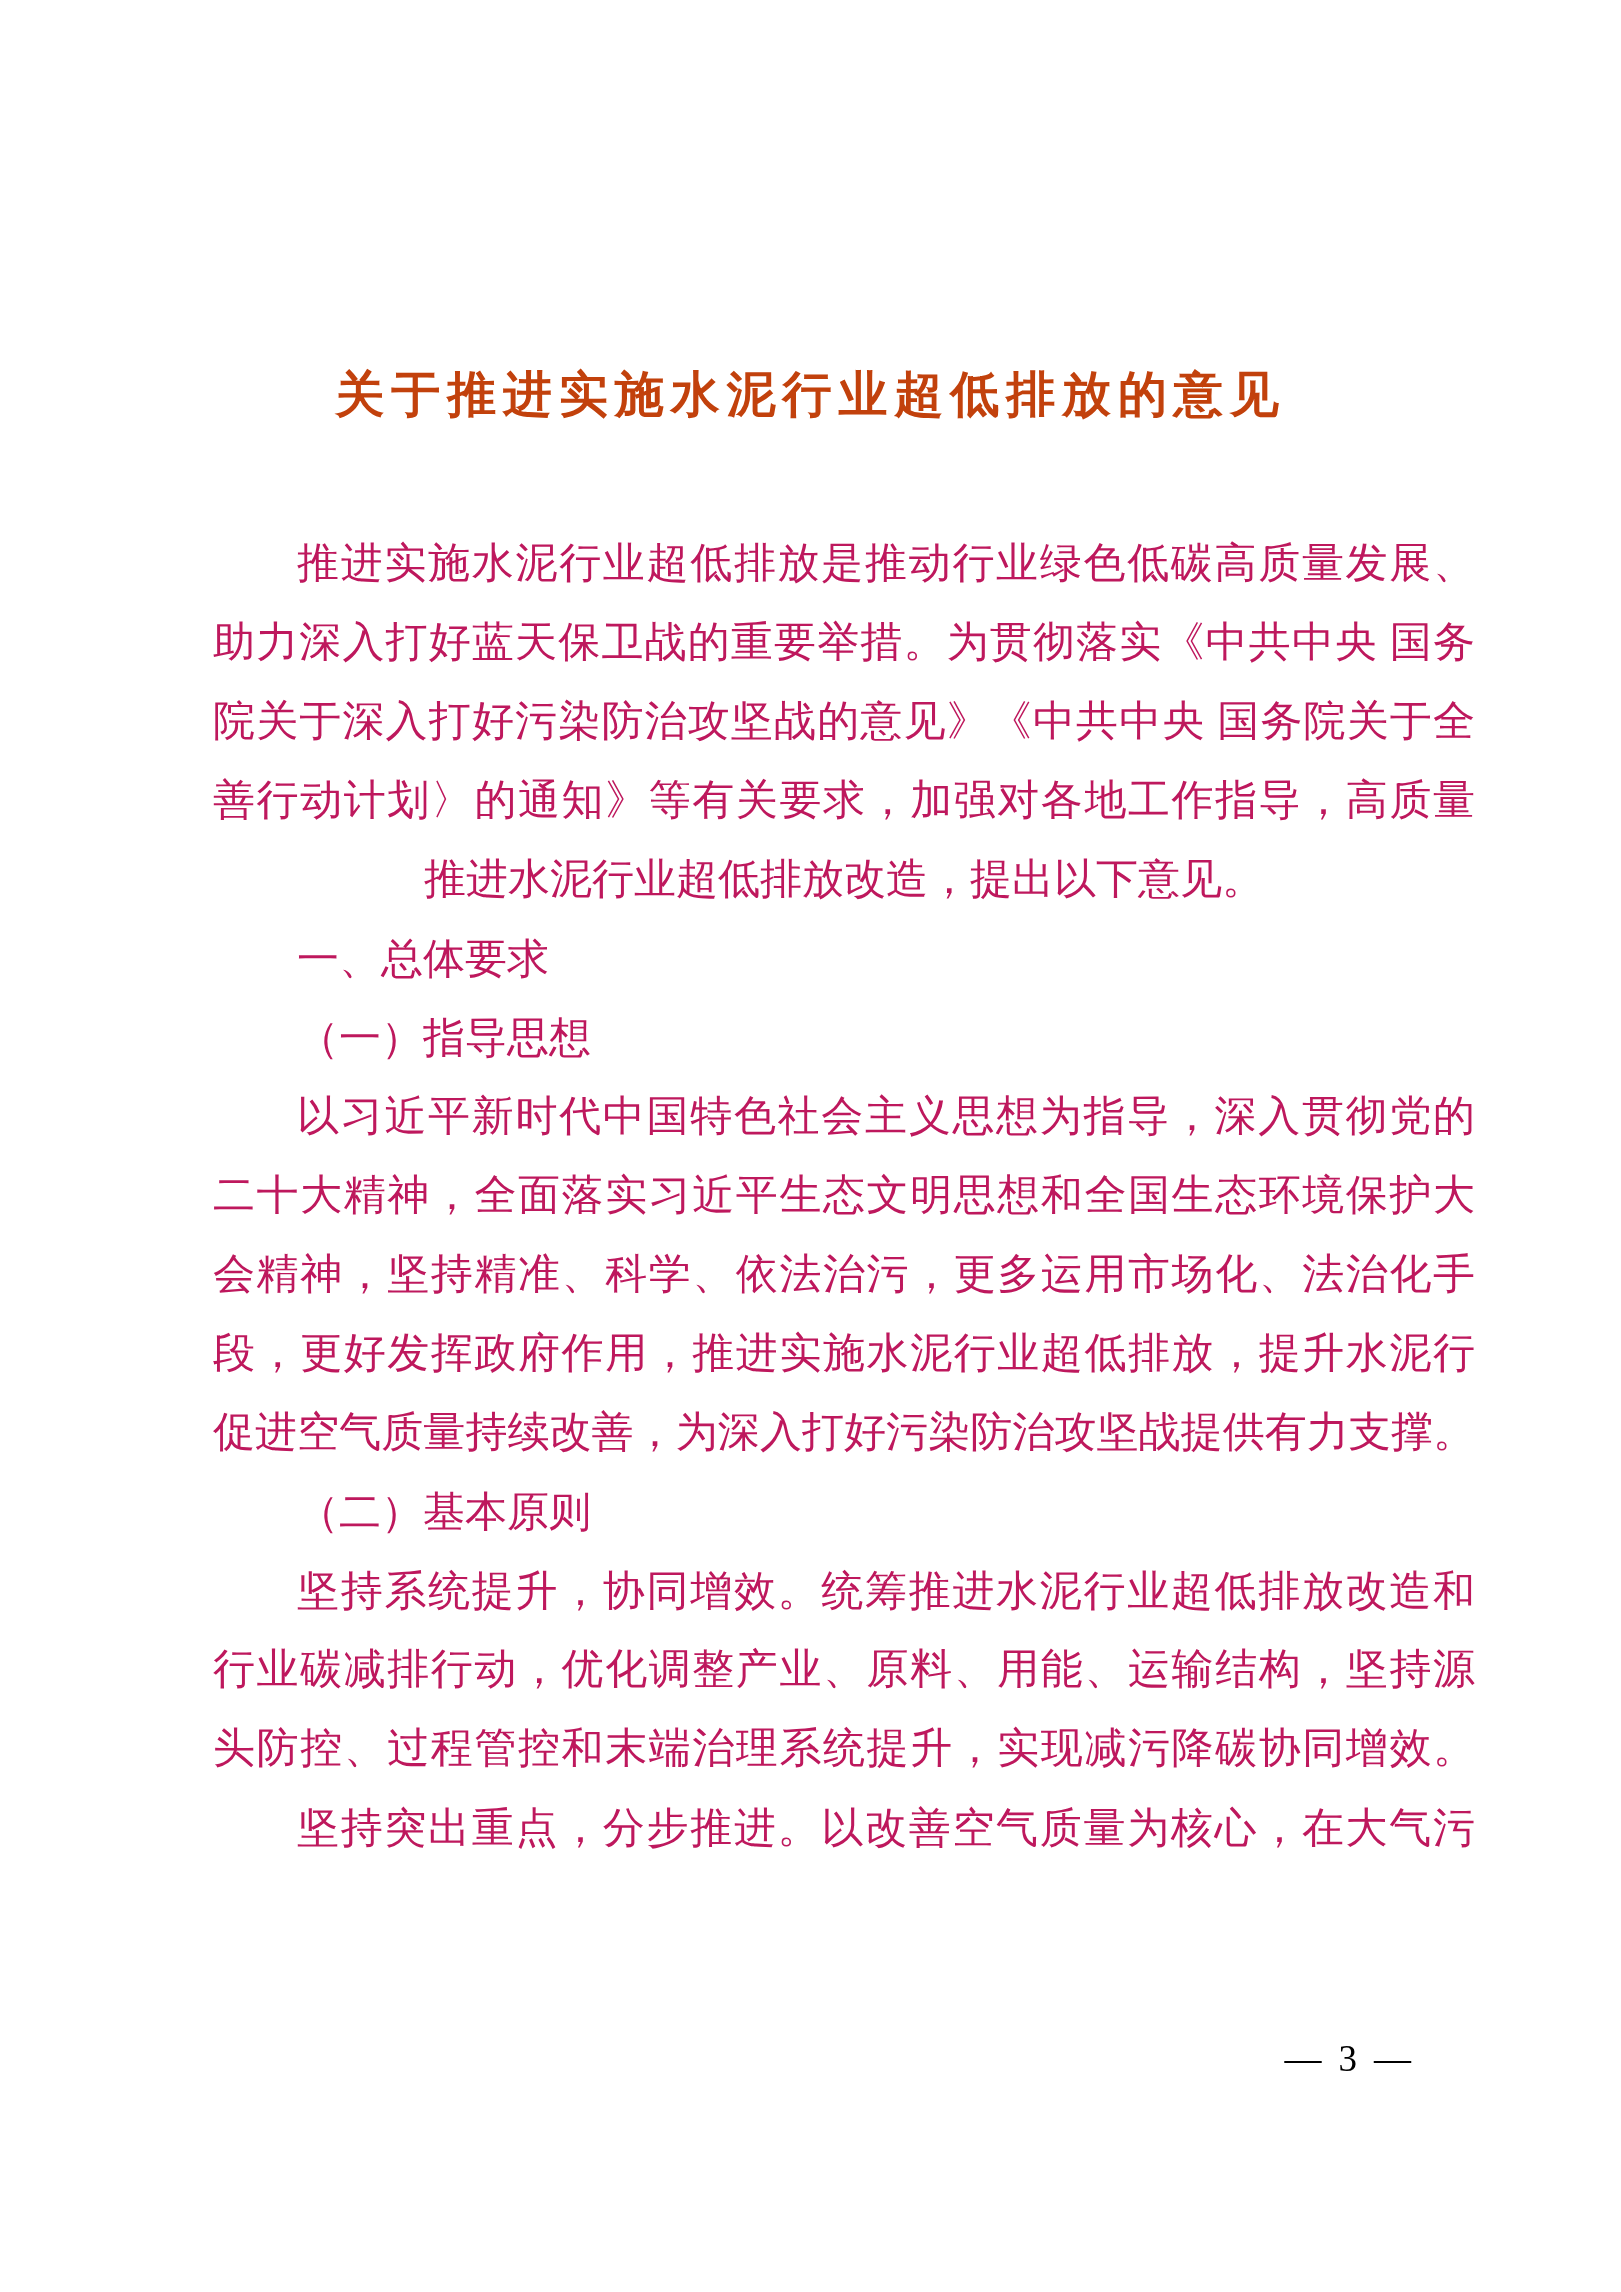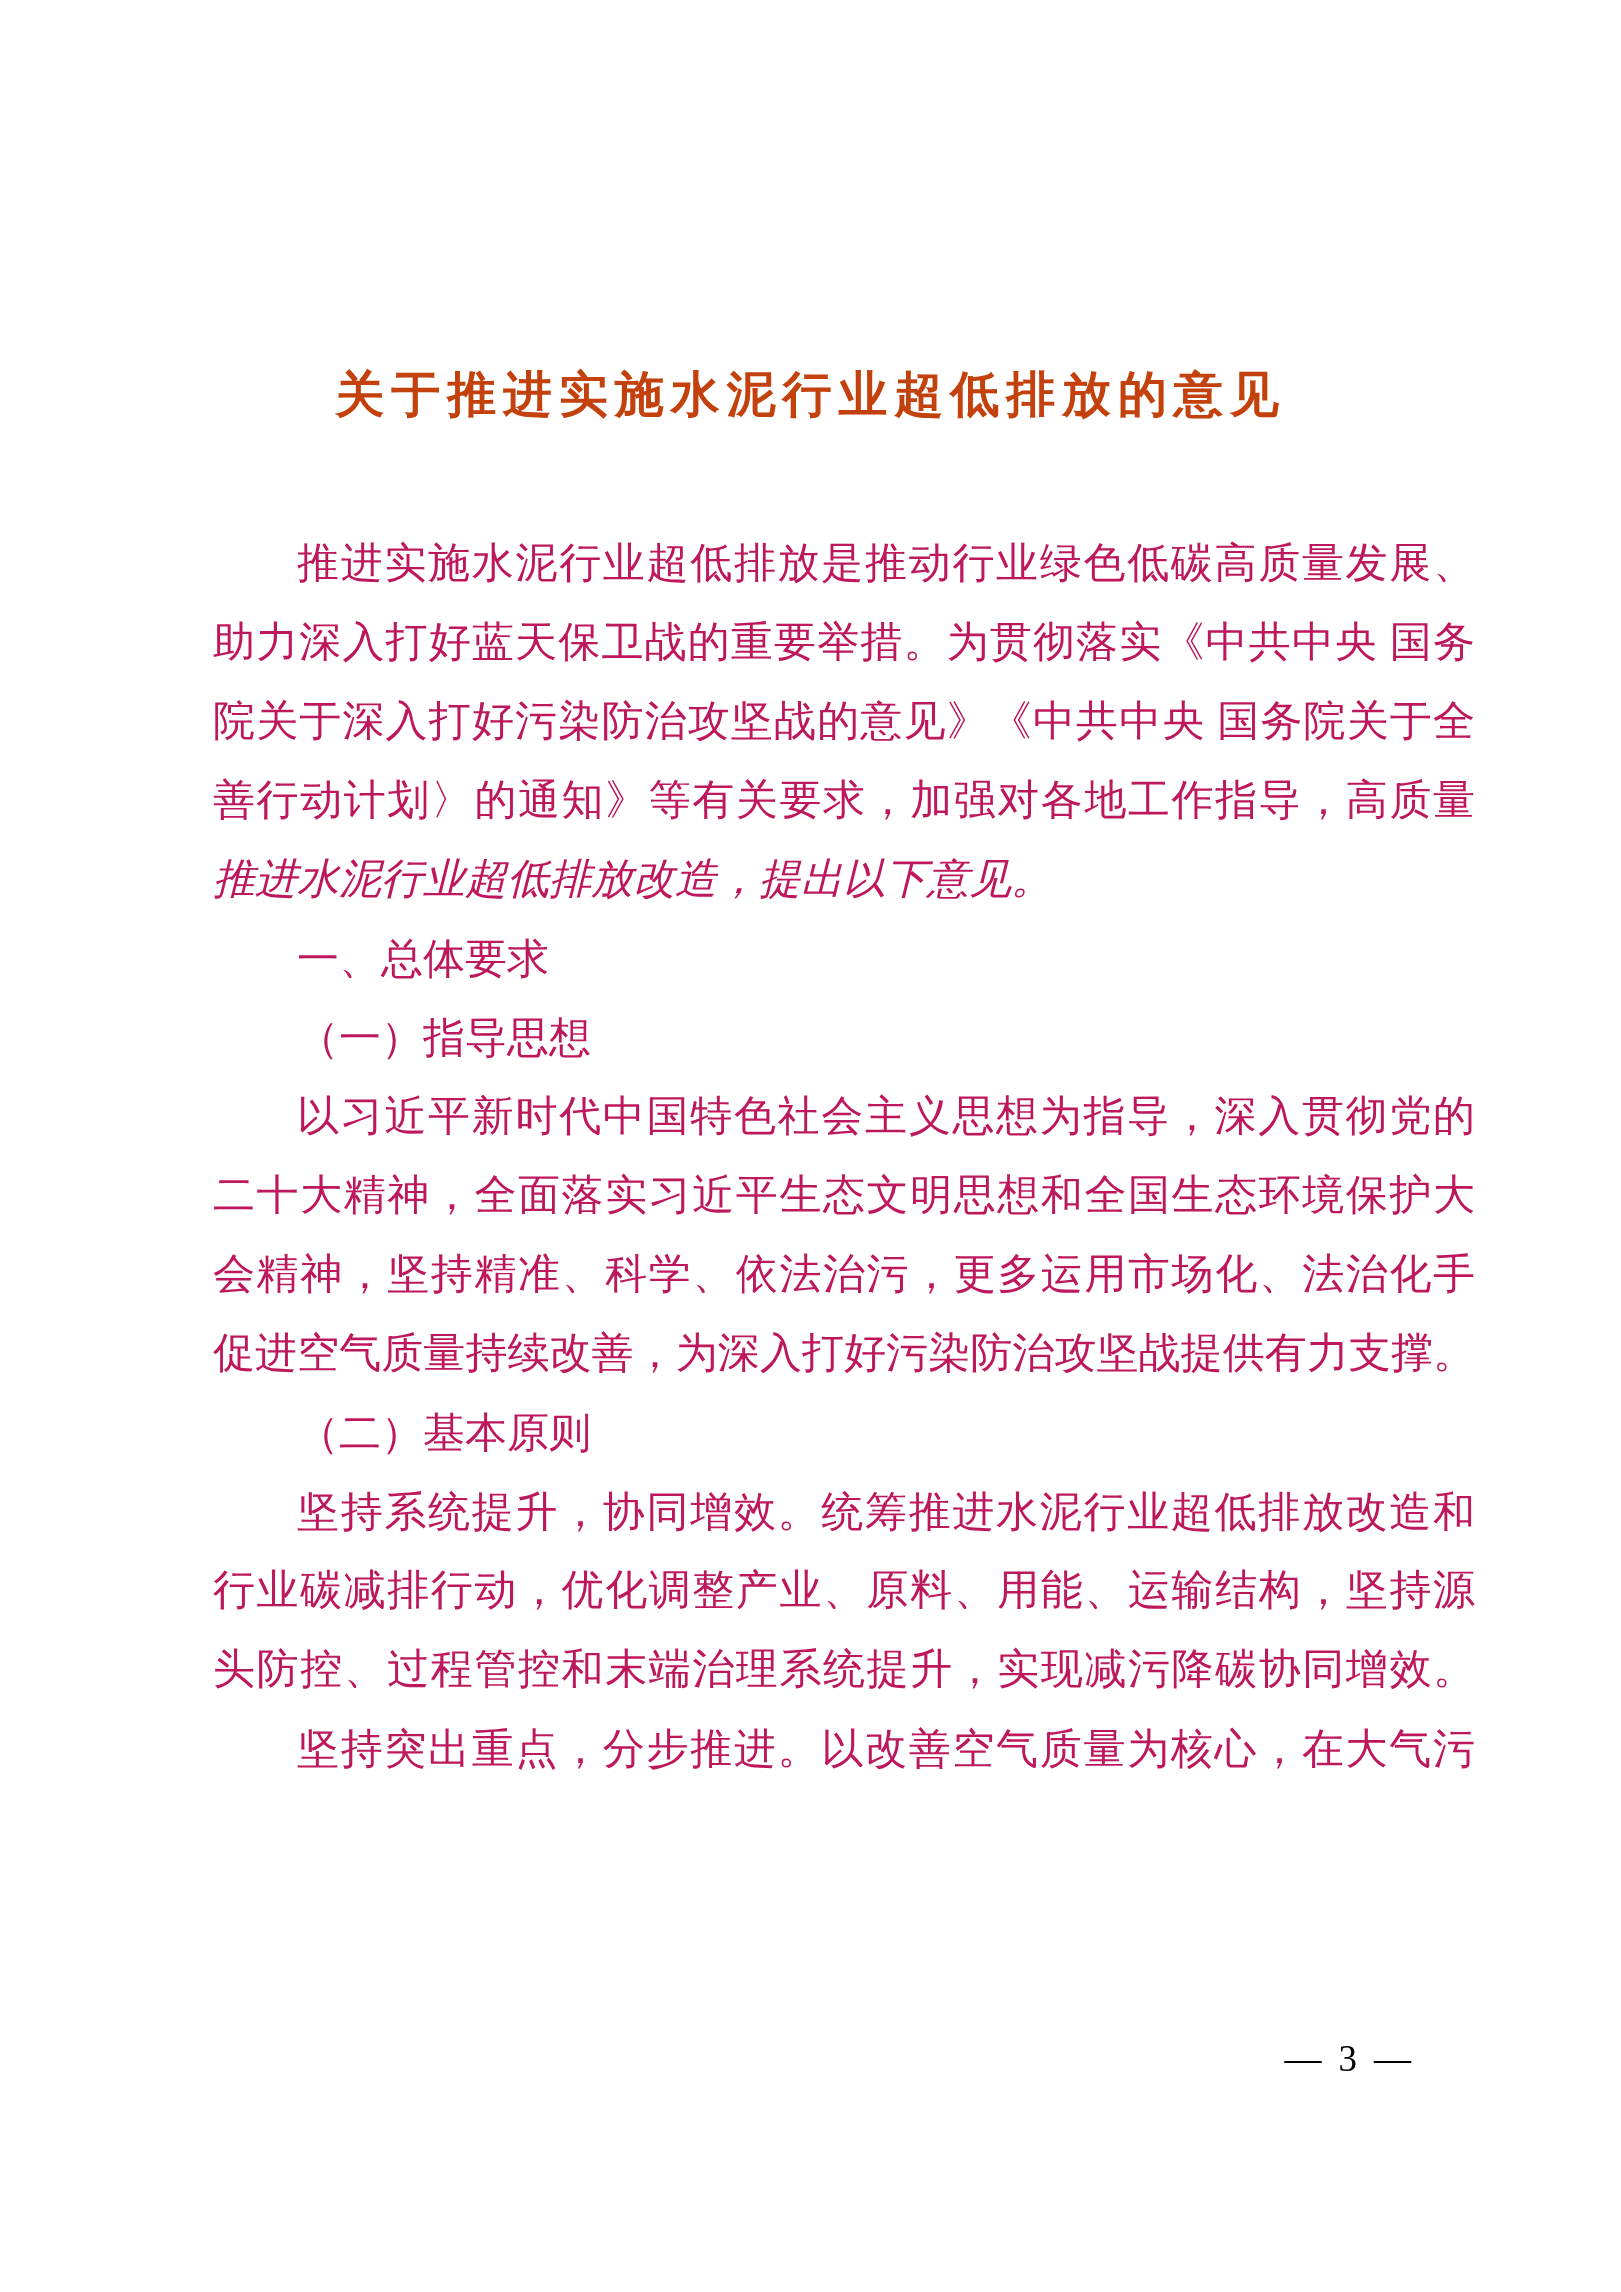--- a/index.html
+++ b/index.html
@@ -39,23 +39,22 @@
     font-family: "Liberation Serif", serif;
     font-size: 42px;
     line-height: 79px;
     height: 79px;
     color: #be185d;
     text-align: justify;
     text-align-last: justify;
     overflow: hidden;
   }
   .line.noj {
-    text-align: left;
+    text-align: center;
     text-align-last: auto;
-    font-style: italic;
   }
   .line.ind {
     text-indent: 2em;
   }
   .line.hd {
     font-family: "Liberation Sans", sans-serif;
     font-weight: normal;
     text-align: left;
     text-align-last: auto;
   }
@@ -86,20 +85,21 @@
     <div class="line ind">推进实施水泥行业超低排放是推动行业绿色低碳高质量发展、</div>
     <div class="line">助力深入打好蓝天保卫战的重要举措。为贯彻落实《中共中央 国务</div>
     <div class="line">院关于深入打好污染防治攻坚战的意见》《中共中央 国务院关于全</div>
     <div class="line">善行动计划〉的通知》等有关要求，加强对各地工作指导，高质量</div>
     <div class="line noj">推进水泥行业超低排放改造，提出以下意见。</div>
     <div class="line hd ind">一、总体要求</div>
     <div class="line hd ind">（一）指导思想</div>
     <div class="line ind">以习近平新时代中国特色社会主义思想为指导，深入贯彻党的</div>
     <div class="line">二十大精神，全面落实习近平生态文明思想和全国生态环境保护大</div>
     <div class="line">会精神，坚持精准、科学、依法治污，更多运用市场化、法治化手</div>
+    <div class="line">段，更好发挥政府作用，推进实施水泥行业超低排放，提升水泥行</div>
     <div class="line">促进空气质量持续改善，为深入打好污染防治攻坚战提供有力支撑。</div>
     <div class="line hd ind">（二）基本原则</div>
     <div class="line ind"><span class="lead-bold">坚持系统提升，协同增效。</span><span>统筹推进水泥行业超低排放改造和</span></div>
     <div class="line">行业碳减排行动，优化调整产业、原料、用能、运输结构，坚持源</div>
     <div class="line">头防控、过程管控和末端治理系统提升，实现减污降碳协同增效。</div>
     <div class="line ind"><span class="lead-bold">坚持突出重点，分步推进。</span><span>以改善空气质量为核心，在大气污</span></div>
   </div>
 
   <div class="page-number">— 3 —</div>
 

